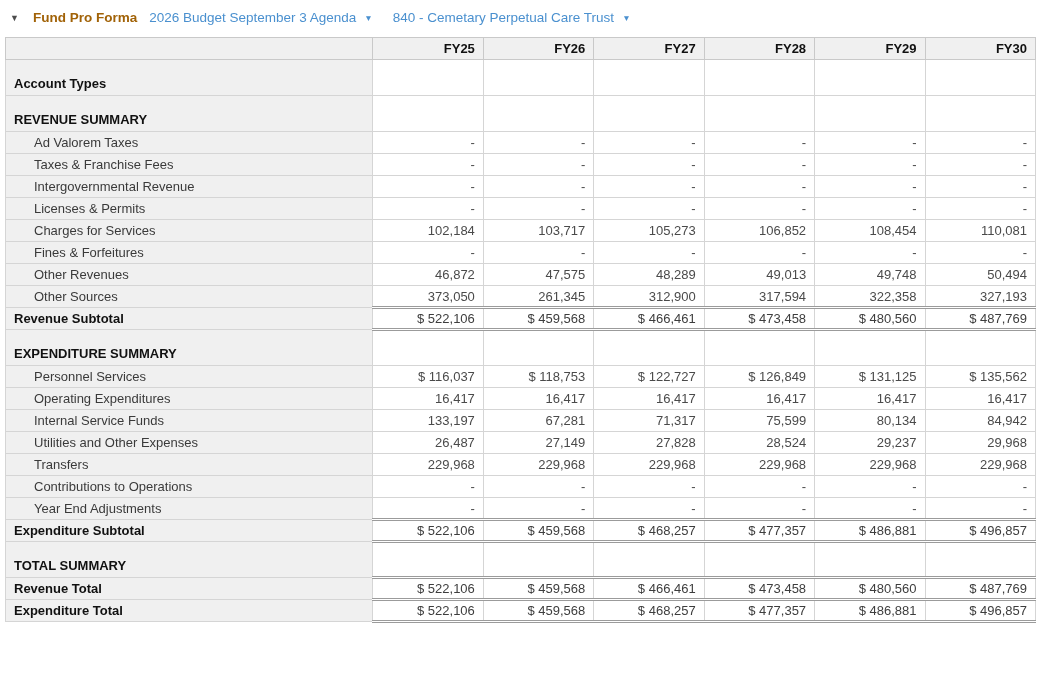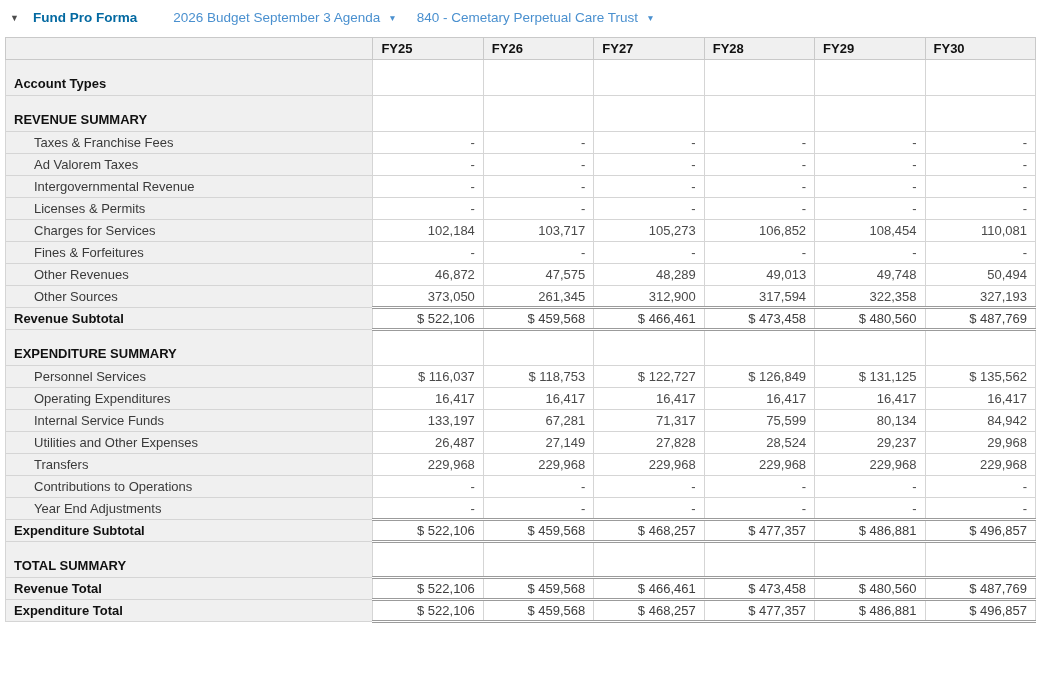--- a/index.html
+++ b/index.html
@@ -21,22 +21,22 @@
     white-space: nowrap;
   }
   .collapse-caret {
     font-size: 9px;
     color: #4d4d4d;
     margin-right: 14px;
     cursor: pointer;
   }
   .page-title {
     font-weight: bold;
-    color: #0369a1;
-    margin-right: 36px;
+    color: #a16207;
+    margin-right: 12px;
   }
   .dropdown {
     color: #4a90cf;
     cursor: pointer;
     display: inline-flex;
     align-items: center;
     margin-right: 20px;
     justify-content: center;
   }
   .dropdown .caret {
@@ -62,21 +62,21 @@
     padding: 2px 8px;
     height: 22px;
     overflow: hidden;
     white-space: nowrap;
   }
   table.proforma { border: 1px solid #bdbdbd; }
   table.proforma thead th {
     background: #f0f0f0;
     border-color: #c9c9c9;
     font-weight: bold;
-    text-align: left;
+    text-align: right;
     color: #111;
   }
   table.proforma thead th.corner { background: #f0f0f0; }
 
   td.label-cell {
     background: #f0f0f0;
     text-align: left;
     color: #3a3a3a;
     padding-left: 6px;
   }
@@ -158,30 +158,30 @@
       <tr class="row-section">
         <td class="label-cell">REVENUE SUMMARY</td>
         <td class="num-cell"></td>
         <td class="num-cell"></td>
         <td class="num-cell"></td>
         <td class="num-cell"></td>
         <td class="num-cell"></td>
         <td class="num-cell"></td>
       </tr>
       <tr class="row-data">
+        <td class="label-cell">Ad Valorem Taxes</td>
+        <td class="num-cell">-</td>
+        <td class="num-cell">-</td>
+        <td class="num-cell">-</td>
+        <td class="num-cell">-</td>
+        <td class="num-cell">-</td>
+        <td class="num-cell">-</td>
+      </tr>
+      <tr class="row-data">
         <td class="label-cell">Taxes &amp; Franchise Fees</td>
-        <td class="num-cell">-</td>
-        <td class="num-cell">-</td>
-        <td class="num-cell">-</td>
-        <td class="num-cell">-</td>
-        <td class="num-cell">-</td>
-        <td class="num-cell">-</td>
-      </tr>
-      <tr class="row-data">
-        <td class="label-cell">Ad Valorem Taxes</td>
         <td class="num-cell">-</td>
         <td class="num-cell">-</td>
         <td class="num-cell">-</td>
         <td class="num-cell">-</td>
         <td class="num-cell">-</td>
         <td class="num-cell">-</td>
       </tr>
       <tr class="row-data">
         <td class="label-cell">Intergovernmental Revenue</td>
         <td class="num-cell">-</td>

